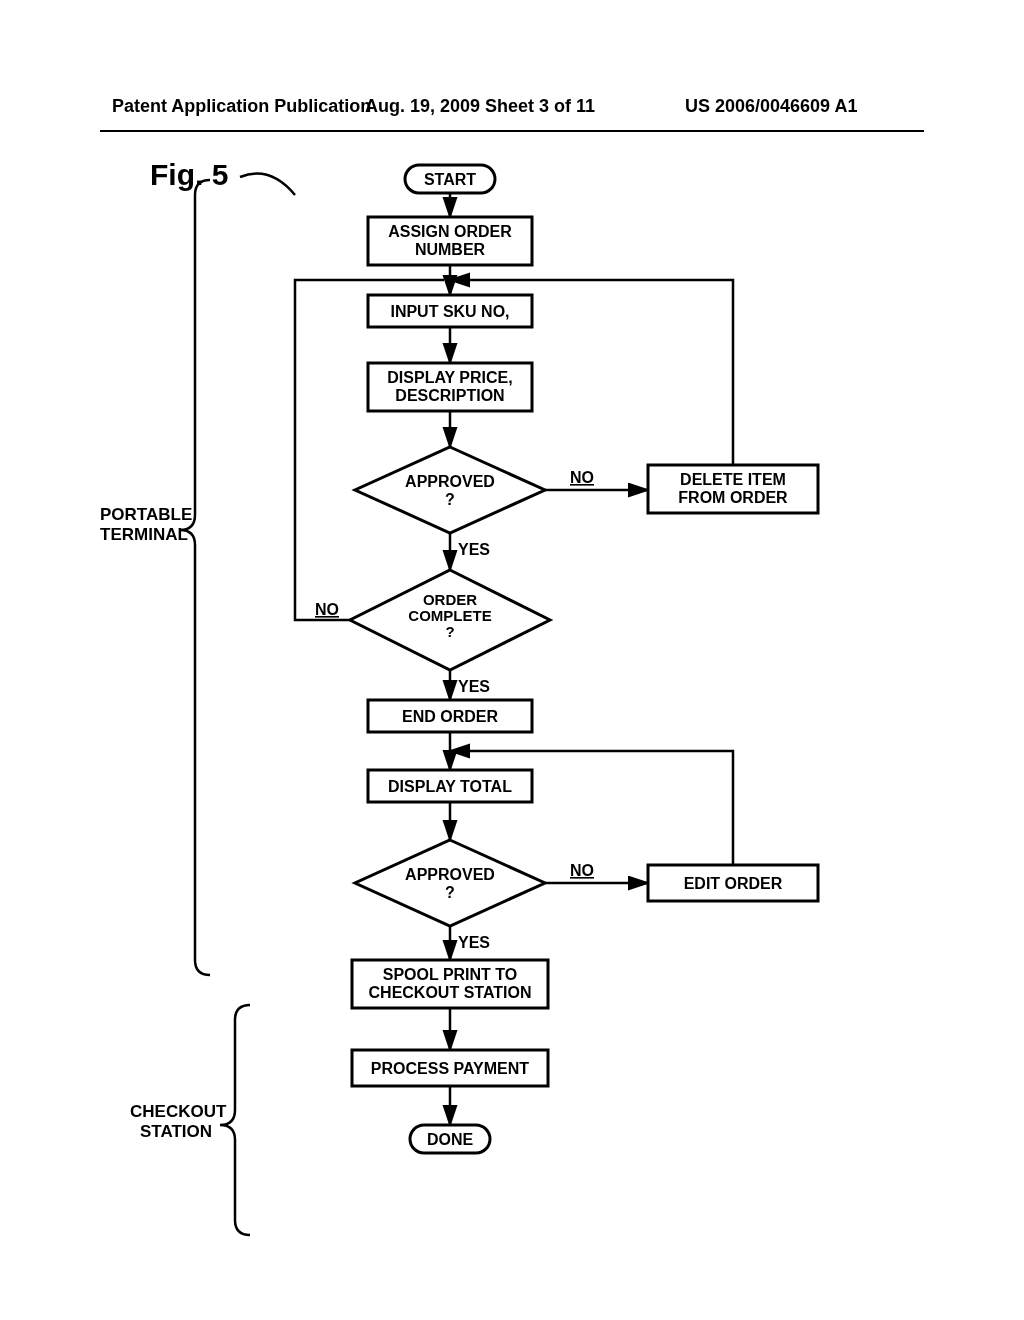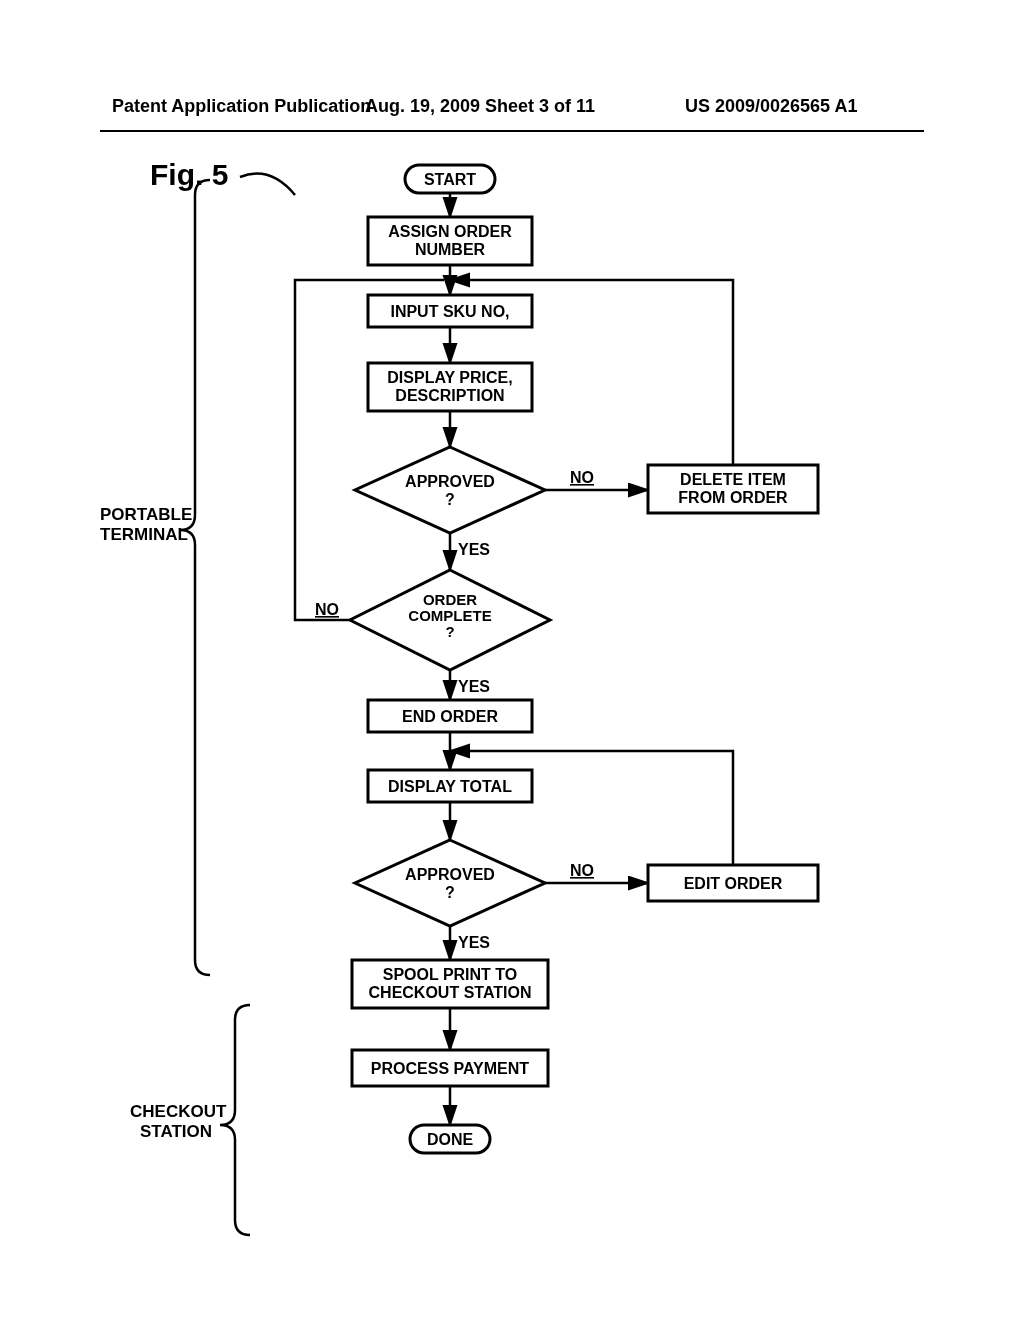--- a/index.html
+++ b/index.html
@@ -18,21 +18,21 @@
 .line{stroke:#000;stroke-width:2.5;fill:none}
 .brace{stroke:#000;stroke-width:2.5;fill:none}
 </style>
 </head>
 <body>
 <div class="page">
 
 <div class="header">
 <span class="left">Patent Application Publication</span>
 <span class="center">Aug. 19, 2009  Sheet 3 of 11</span>
-<span class="right">US 2009/0026565 A1</span>
+<span class="right">US 2006/0046609 A1</span>
 </div>
 <div class="rule"></div>
 
 <svg width="824" height="1130">
 <defs>
 <marker id="ah" markerWidth="10" markerHeight="10" refX="8" refY="3" orient="auto">
 <path d="M0,0 L9,3 L0,6 Z" fill="#000"></path>
 </marker>
 </defs>
 

